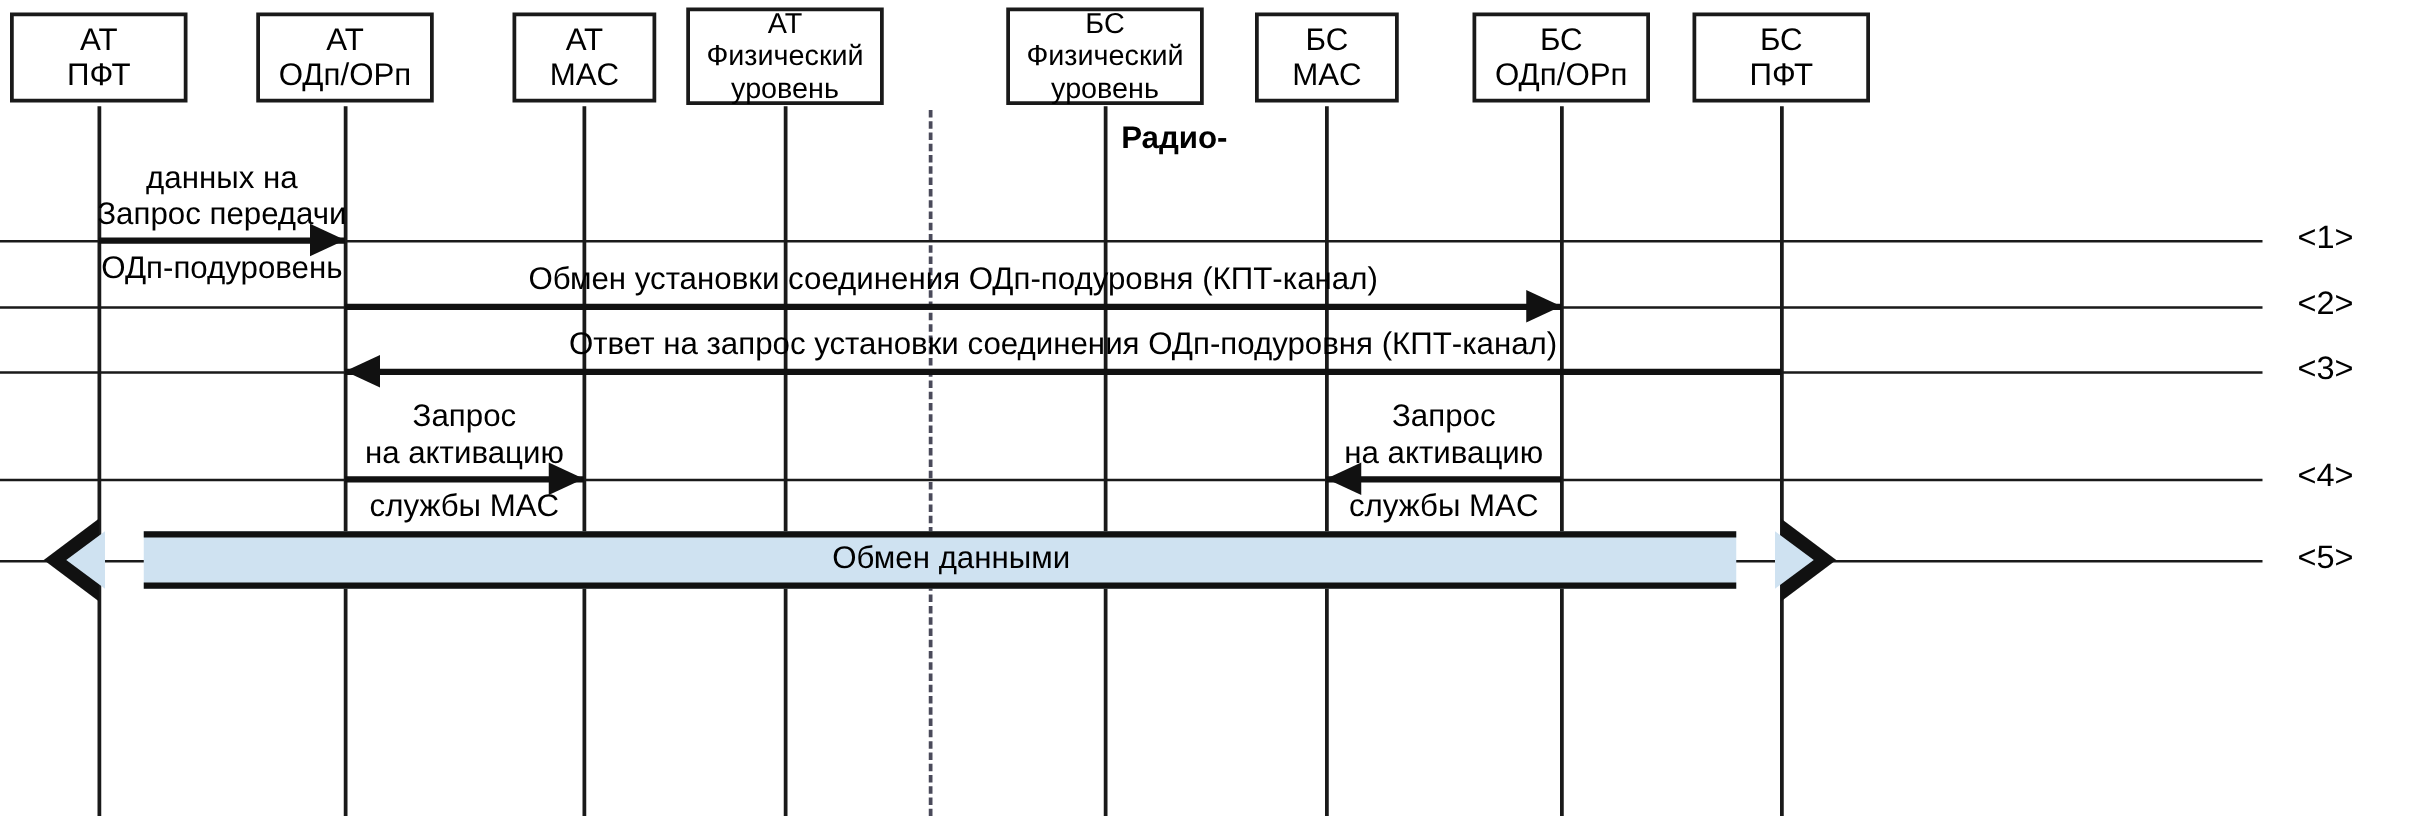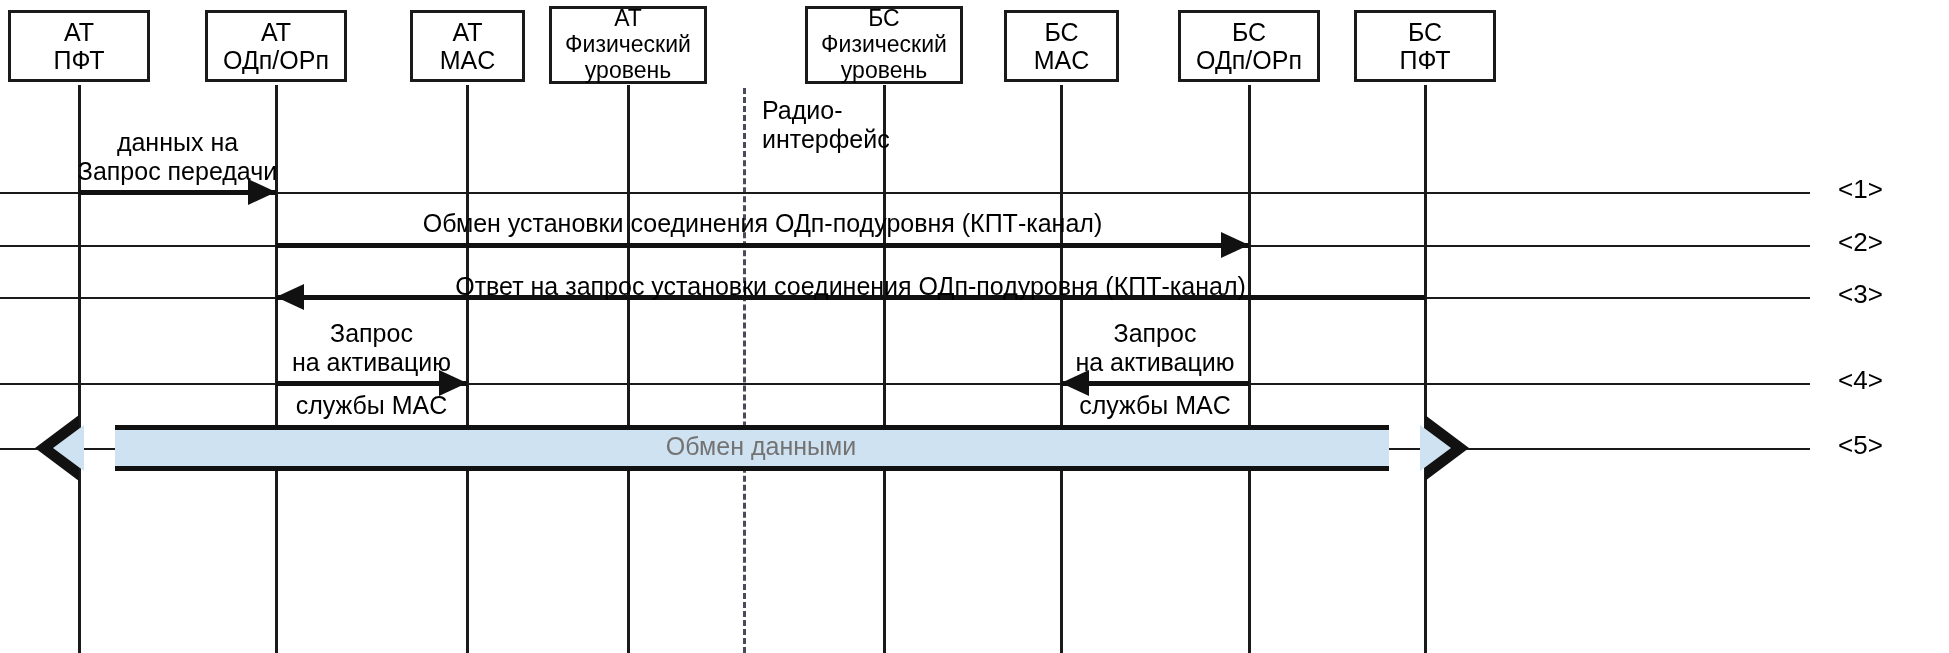--- a/index.html
+++ b/index.html
@@ -107,21 +107,21 @@
     border-right:31px solid #cfe2f1;
   }
   .band-arrow-fill.right{
     border-top:23px solid transparent;
     border-bottom:23px solid transparent;
     border-left:31px solid #cfe2f1;
   }
   .band-label{
     position:absolute;
     font-size:25px;
-    color:#737373;
+    color:#000000;
     white-space:nowrap;
     background:#cfe2f1;
     padding:0 6px;
   }
 </style>
 </head>
 <body>
 
 <div id="stage">
     <div class="lifeline" style="left: 78px; top: 85px; height: 568px;"></div>
@@ -160,48 +160,48 @@
       <span class="ln">MAC</span>
     </div>
     <div class="node-box" style="left: 1178px; top: 10px; width: 142px; height: 72px; font-size: 25px;">
       <span class="ln">БС</span>
       <span class="ln">ОДп/ОРп</span>
     </div>
     <div class="node-box" style="left: 1354px; top: 10px; width: 142px; height: 72px; font-size: 25px;">
       <span class="ln">БС</span>
       <span class="ln">ПФТ</span>
     </div>
-    <div class="msg-label" style="left: 762px; top: 96px; width: 220px; text-align: left;">
+    <div class="msg-label" style="left: 762px; top: 96px; width: 220px; text-align: right; font-weight: bold;">
       <div>Радио-</div>
-      <div>интерфейс</div>
     </div>
     <div class="ref-rule" style="top: 192px; width: 1810px;"></div>
     <div class="ref-label" style="left: 1838px; top: 174px;">&lt;1&gt;</div>
     <div class="ref-rule" style="top: 245px; width: 1810px;"></div>
     <div class="ref-label" style="left: 1838px; top: 227px;">&lt;2&gt;</div>
     <div class="ref-rule" style="top: 297px; width: 1810px;"></div>
     <div class="ref-label" style="left: 1838px; top: 279px;">&lt;3&gt;</div>
     <div class="ref-rule" style="top: 383px; width: 1810px;"></div>
     <div class="ref-label" style="left: 1838px; top: 365px;">&lt;4&gt;</div>
     <div class="ref-rule" style="top: 448px; width: 1810px;"></div>
     <div class="ref-label" style="left: 1838px; top: 430px;">&lt;5&gt;</div>
     <div class="msg-line" style="left: 79px; top: 190px; width: 197px;"></div>
     <div class="arrow-head right" style="left: 248px; top: 179px;"></div>
     <div class="msg-label" style="left: 19px; width: 317px; top: 128px;">
       <div>данных на</div>
       <div>Запрос передачи</div>
     </div>
+    <div class="msg-label" style="left: 19px; width: 317px; top: 200px;">ОДп-подуровень</div>
     <div class="msg-line" style="left: 276px; top: 243px; width: 973px;"></div>
     <div class="arrow-head right" style="left: 1221px; top: 232px;"></div>
     <div class="msg-label" style="left: 216px; width: 1093px; top: 209px;">
       <div>Обмен установки соединения ОДп-подуровня (КПТ-канал)</div>
     </div>
     <div class="msg-line" style="left: 276px; top: 295px; width: 1149px;"></div>
     <div class="arrow-head left" style="left: 276px; top: 284px;"></div>
-    <div class="msg-label" style="left: 216px; width: 1269px; top: 272px;">
+    <div class="msg-label" style="left: 216px; width: 1269px; top: 261px;">
       <div>Ответ на запрос установки соединения ОДп-подуровня (КПТ-канал)</div>
     </div>
     <div class="msg-line" style="left: 276px; top: 381px; width: 191px;"></div>
     <div class="arrow-head right" style="left: 439px; top: 370px;"></div>
     <div class="msg-label" style="left: 216px; width: 311px; top: 319px;">
       <div>Запрос</div>
       <div>на активацию</div>
     </div>
     <div class="msg-label" style="left: 216px; width: 311px; top: 391px;">службы MAC</div>
     <div class="msg-line" style="left: 1061px; top: 381px; width: 188px;"></div>

